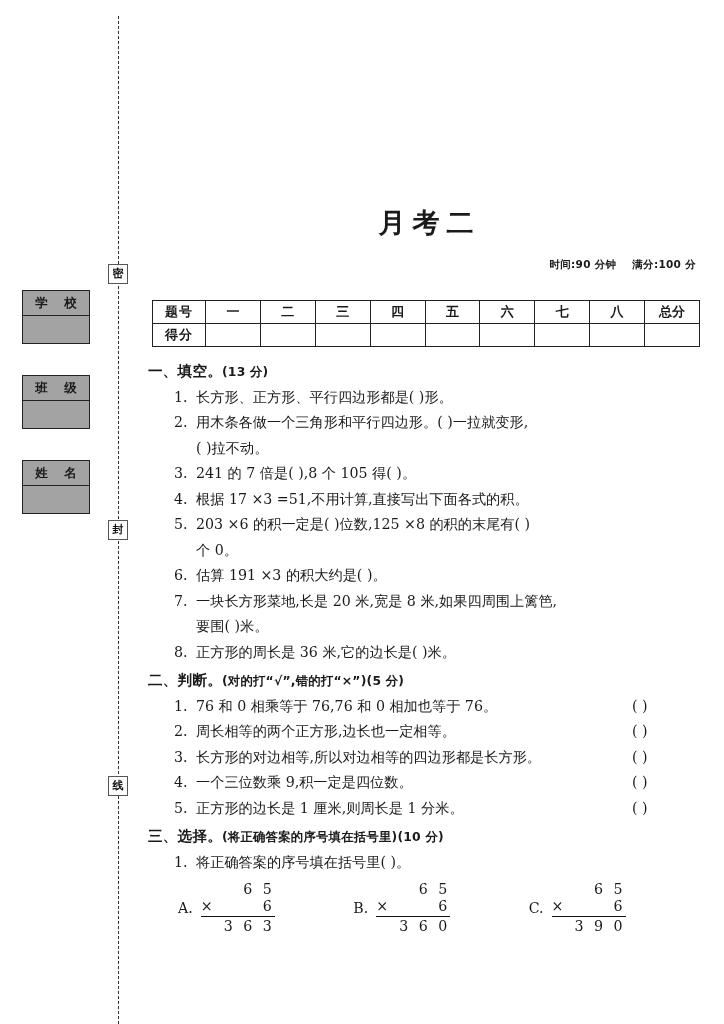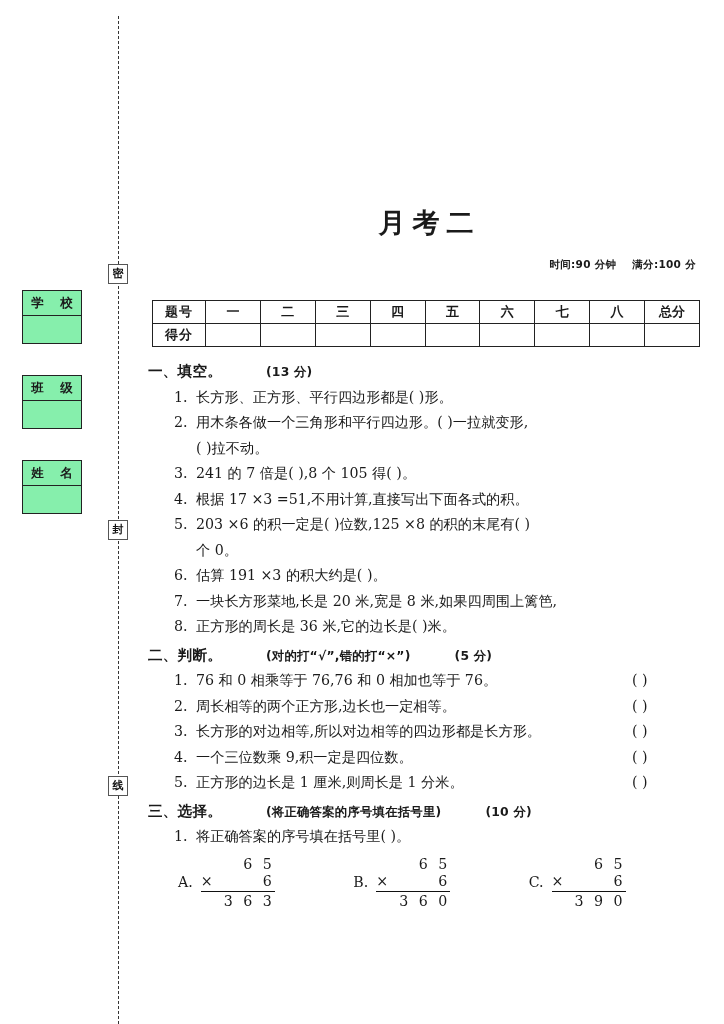--- a/index.html
+++ b/index.html
@@ -41,24 +41,24 @@
     color: #111;
   }
   .seal-mi  { top: 264px; }
   .seal-feng{ top: 520px; }
   .seal-xian{ top: 776px; }
 
   
   .info-box {
     position: absolute;
     left: 22px;
-    width: 60px;
+    width: 68px;
     border: 1.5px solid #222;
     box-sizing: border-box;
-    background: #86efac;
+    background: #a3a3a3;
   }
   .info-box .ib-label {
     height: 24px;
     line-height: 24px;
     border-bottom: 1.5px solid #222;
     text-align: center;
     font-size: 12.5px;
     font-weight: bold;
     letter-spacing: 6px;
     text-indent: 6px;
@@ -134,21 +134,20 @@
   .sec-head {
     font-weight: bold;
     font-size: 14.6px;
     margin-top: 2px;
     letter-spacing: 0.2px;
   }
   .sec-head .note {
     font-weight: bold;
     font-size: 12.4px;
     font-family: "DejaVu Sans", "Liberation Sans", sans-serif;
-    margin-left: 44px;
   }
   .q {
     display: flex;
     margin-left: 26px;
     align-items: flex-start;
   }
   .q .num {
     width: 22px;
     flex: 0 0 22px;
     text-align: left;
@@ -299,20 +298,21 @@
 
     <div class="q">
       <span class="num">6.</span>
       <span class="txt">估算 191 ×3 的积大约是(          )。</span>
     </div>
 
     <div class="q">
       <span class="num">7.</span>
       <span class="txt">一块长方形菜地,长是 20 米,宽是 8 米,如果四周围上篱笆,</span>
     </div>
+    <div class="cont">要围(          )米。</div>
 
     <div class="q">
       <span class="num">8.</span>
       <span class="txt">正方形的周长是 36 米,它的边长是(          )米。</span>
     </div>
 
     <div class="sec-head">
       <span>二、判断。</span><span class="note">(对的打“√”,错的打“×”)</span><span class="note">(5 分)</span>
     </div>
 

